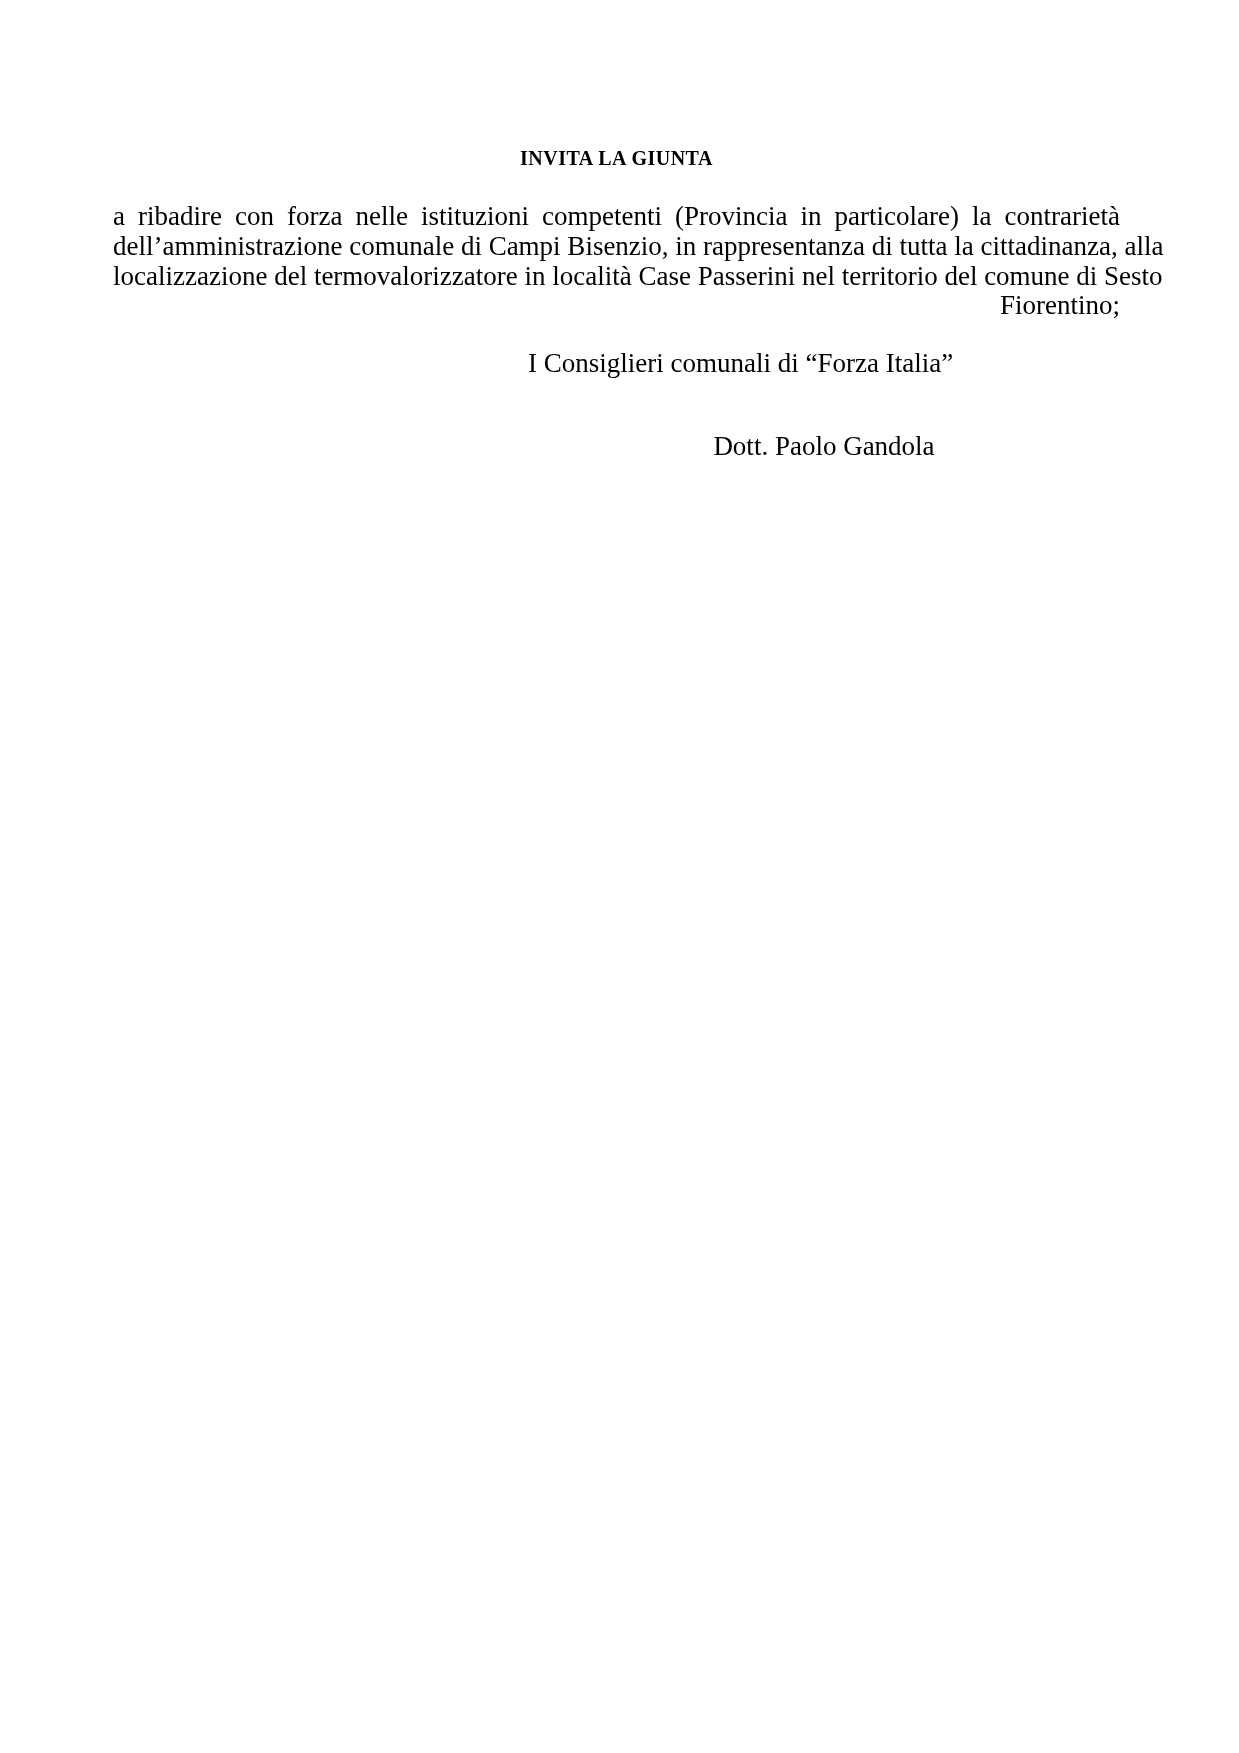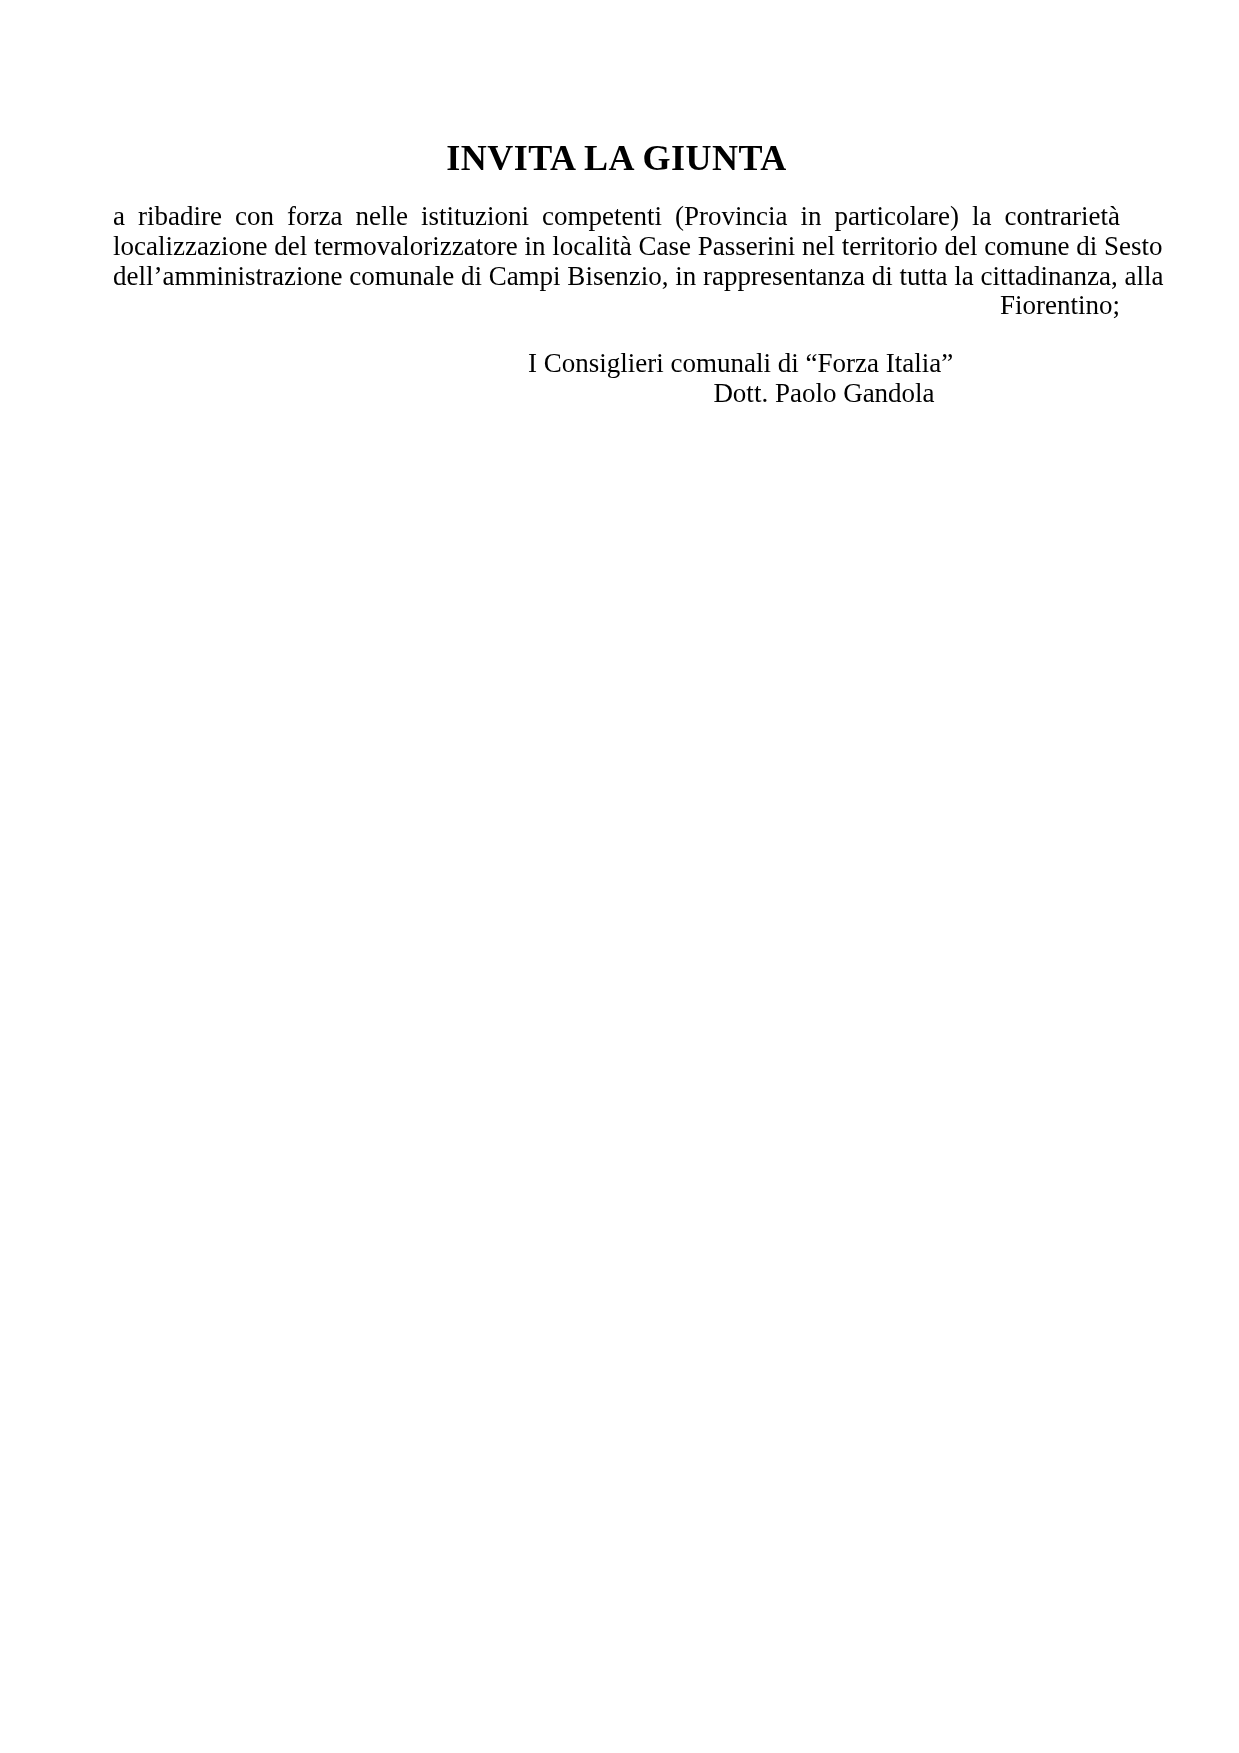--- a/index.html
+++ b/index.html
@@ -15,21 +15,21 @@
     color: #000000;
     font-family: "Liberation Serif", "DejaVu Serif", serif;
     font-size: 27px;
     overflow: hidden;
   }
   .content {
     padding: 143px 119px 0 113px;
   }
   .doc-title {
     margin: 0;
-    font-size: 36px;
+    font-size: 20px;
     font-weight: 700;
     text-align: center;
     line-height: 30px;
     letter-spacing: 0.5px;
   }
   .body-paragraph {
     margin-top: 29px;
   }
   .para-line {
     line-height: 29.8px;
@@ -50,37 +50,38 @@
     line-height: 29.8px;
     text-align: left;
     white-space: nowrap;
   }
   .sig-name {
     line-height: 29.8px;
     text-align: center;
     white-space: nowrap;
   }
   .sig-name.first {
+    margin-top: 53px;
   }
   .sig-name.rest {
     margin-top: 29px;
   }
 </style>
 </head>
 <body>
 
 <div class="page">
   <div class="content">
 
     <h1 class="doc-title">INVITA LA GIUNTA</h1>
 
     <div class="body-paragraph">
       <div class="para-line justified">a ribadire con forza nelle istituzioni competenti (Provincia in particolare) la contrarietà</div>
+      <div class="para-line justified">dell’amministrazione comunale di Campi Bisenzio, in rappresentanza di tutta la cittadinanza, alla</div>
       <div class="para-line justified">localizzazione del termovalorizzatore in località Case Passerini nel territorio del comune di Sesto</div>
-      <div class="para-line justified">dell’amministrazione comunale di Campi Bisenzio, in rappresentanza di tutta la cittadinanza, alla</div>
       <div class="para-line last">Fiorentino;</div>
     </div>
 
     <div class="signature-block">
       <div class="sig-intro">I Consiglieri comunali di “Forza Italia”</div>
       <div class="sig-name first">Dott. Paolo Gandola</div>
     </div>
 
   </div>
 </div>

